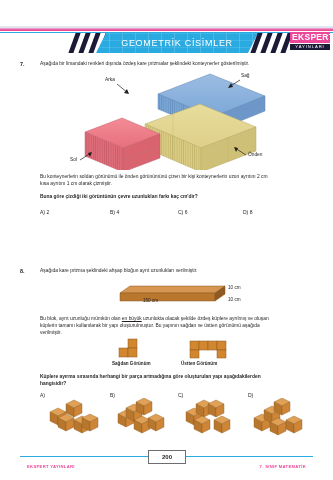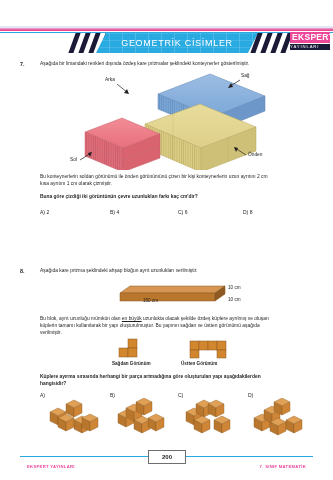--- a/index.html
+++ b/index.html
@@ -51,21 +51,21 @@
       linear-gradient(to bottom,rgba(255,255,255,.14) 1px,transparent 1px);
     background-size:13px 7px;
     opacity:.8;
   }
   .title-ribbon .ttxt{
     position:relative;text-align:center;color:#fff;font-weight:normal;
     font-size:9px;letter-spacing:.7px;line-height:20px;
   }
 
   .logo{
-    position:absolute;left:290px;top:18px;width:40px;height:21px;text-align:left;
+    position:absolute;left:290px;top:18px;width:40px;height:21px;text-align:center;
   }
   .logo .lmain{
     background:#ec4899;color:#fff;font-weight:bold;font-size:8.5px;letter-spacing:.3px;
     line-height:11px;padding:0 2px;
   }
   .logo .lsub{
     background:#1b1b38;color:#fff;font-size:4.2px;letter-spacing:.9px;line-height:6px;margin-top:1px;
   }
 
   

